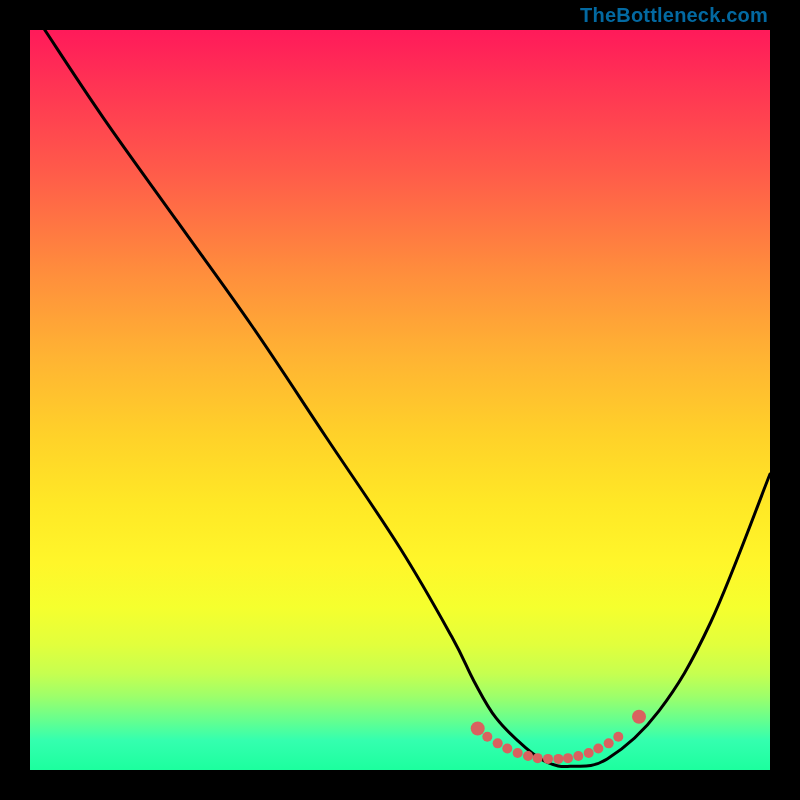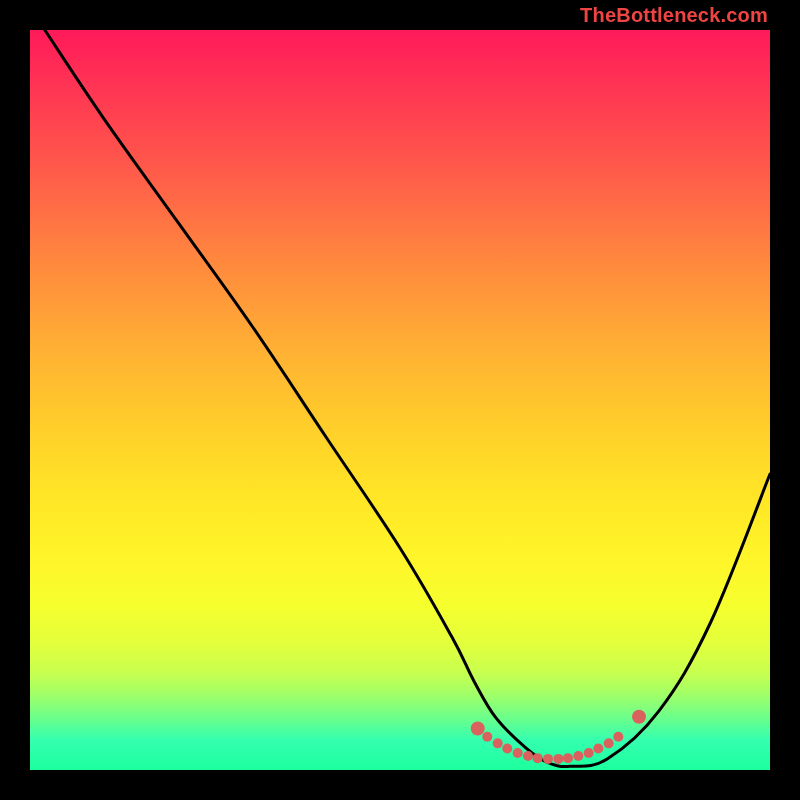--- a/index.html
+++ b/index.html
@@ -47,21 +47,21 @@
       #9eff6a 90%,
       #6aff8c 93%,
       #34ffaf 96%,
       #1cff9e 100%
     );
   }
   .watermark {
     position: absolute;
     top: 4px;
     right: 32px;
-    color: #ef4444;
+    color: #0369a1;
     font-size: 20px;
     font-weight: 600;
     letter-spacing: 0.2px;
     user-select: none;
   }
   svg.curves {
     position: absolute;
     left: 0;
     top: 0;
     width: 740px;

